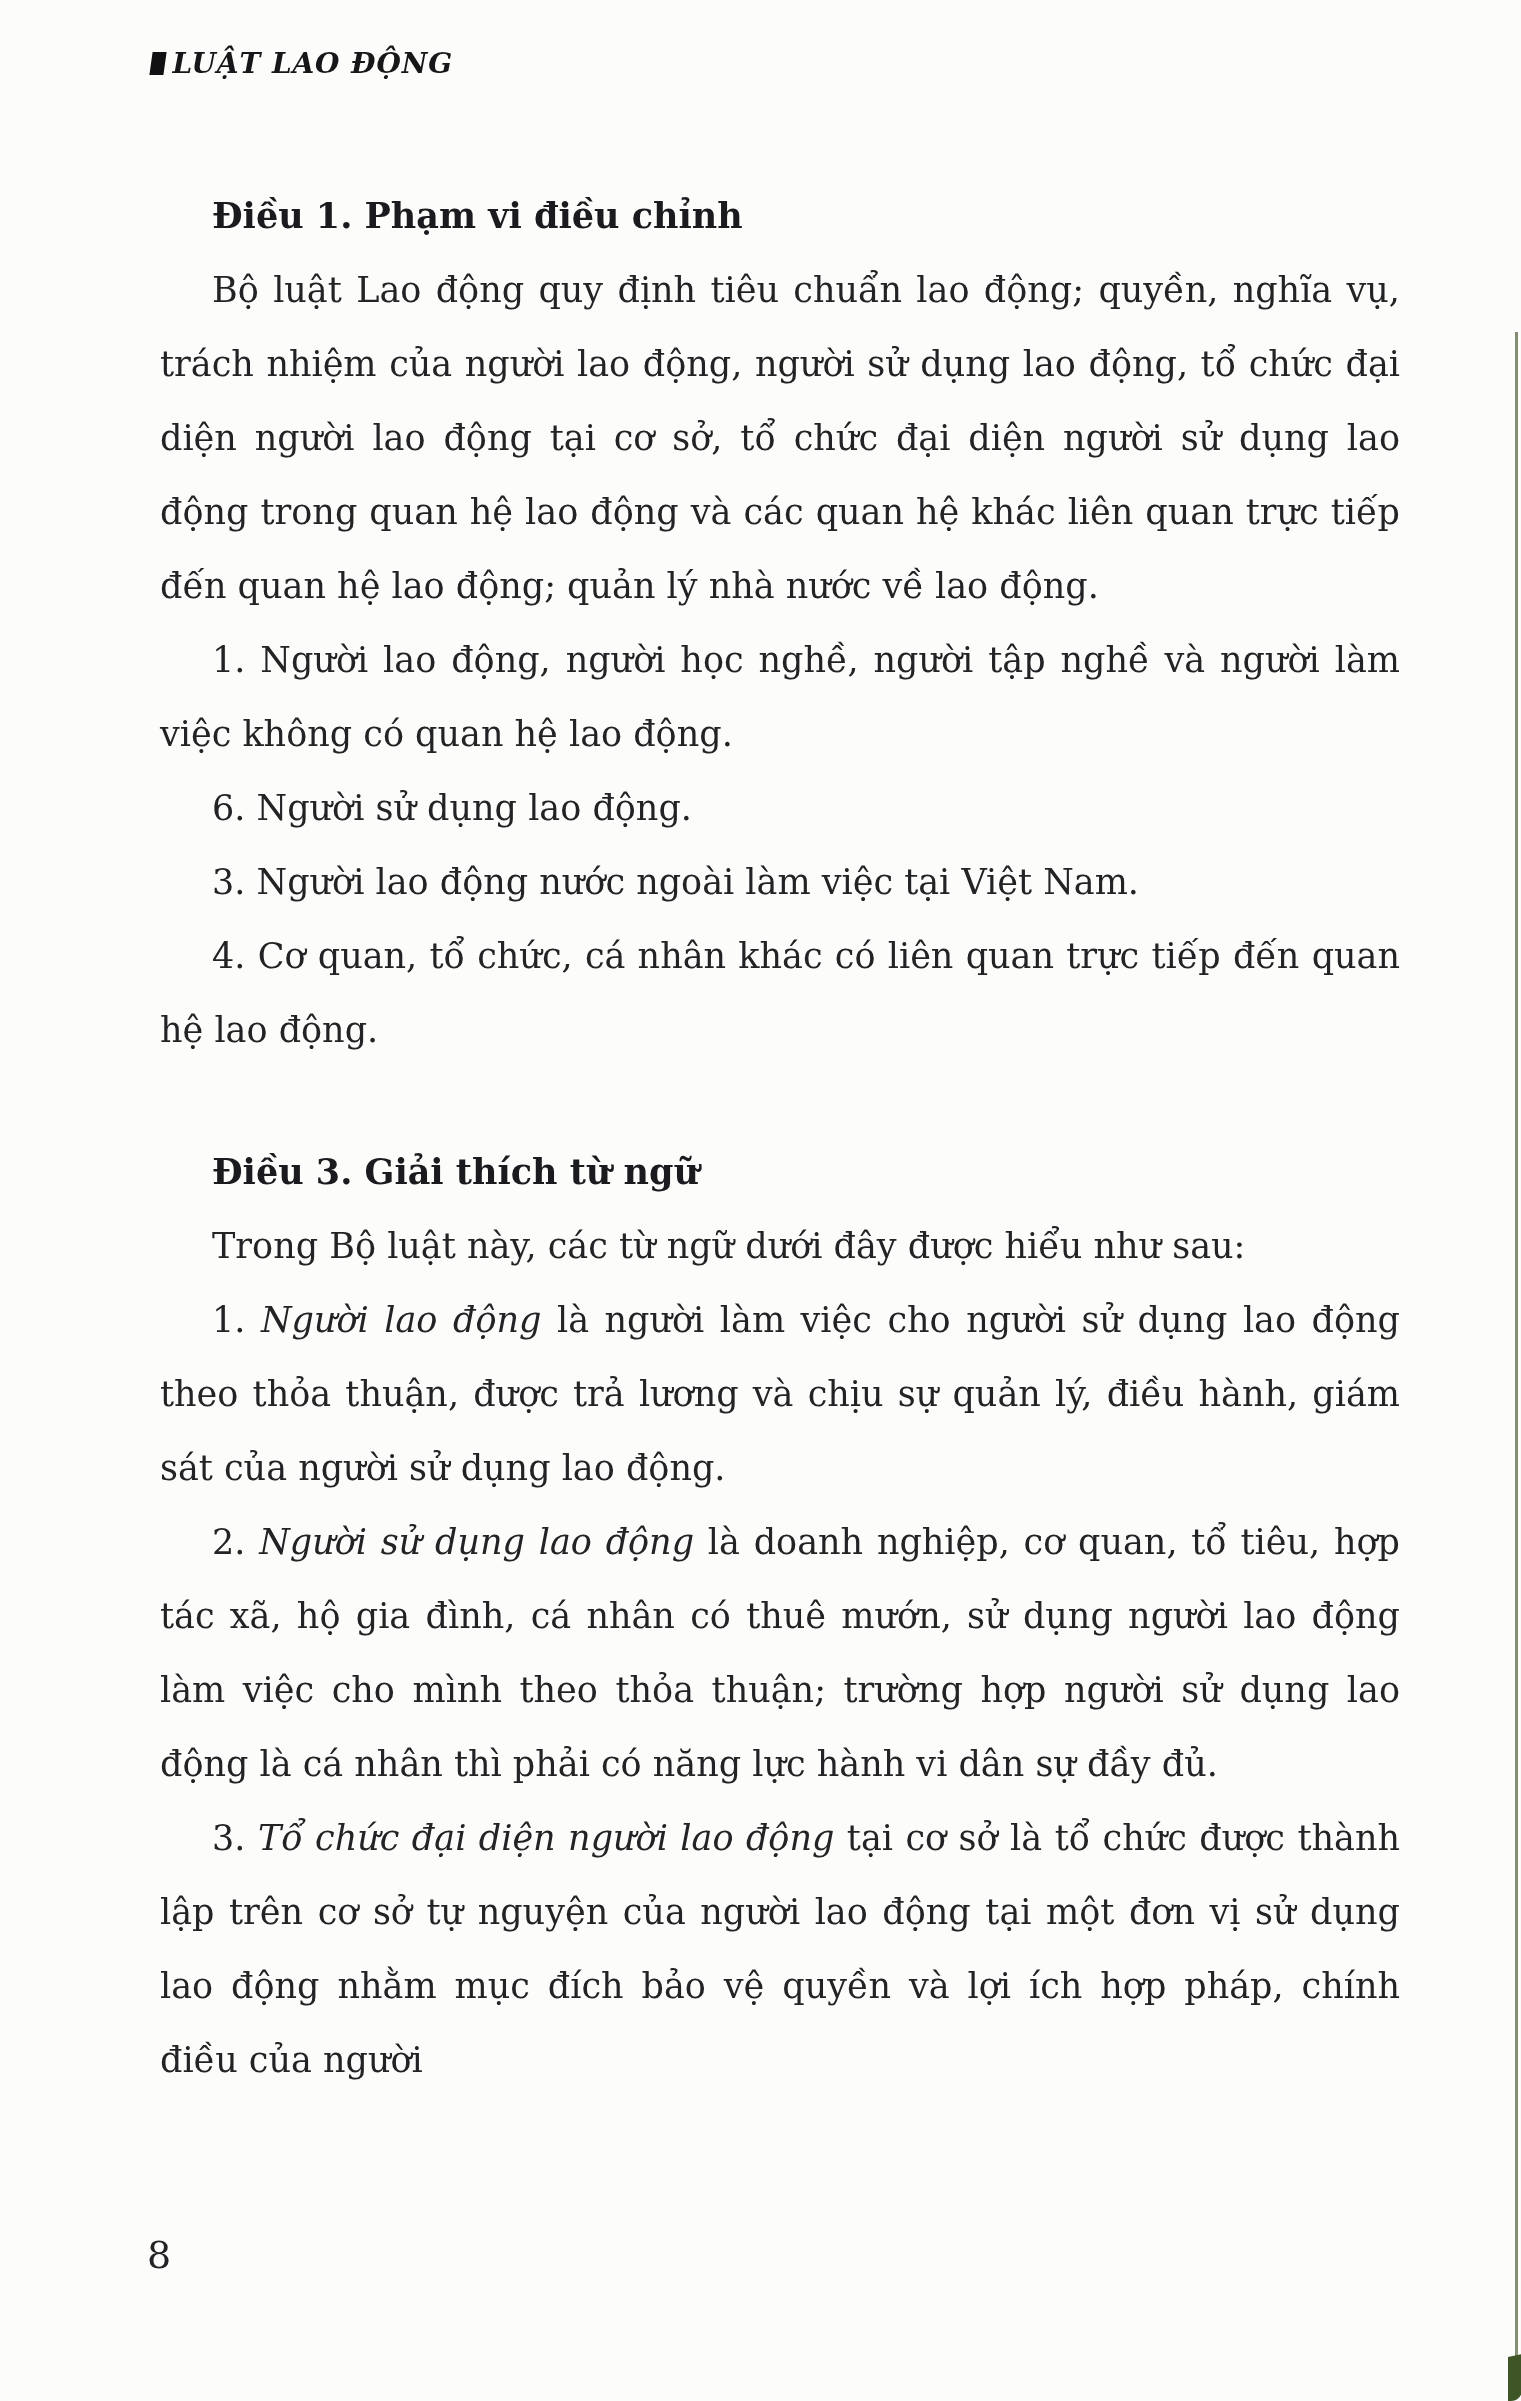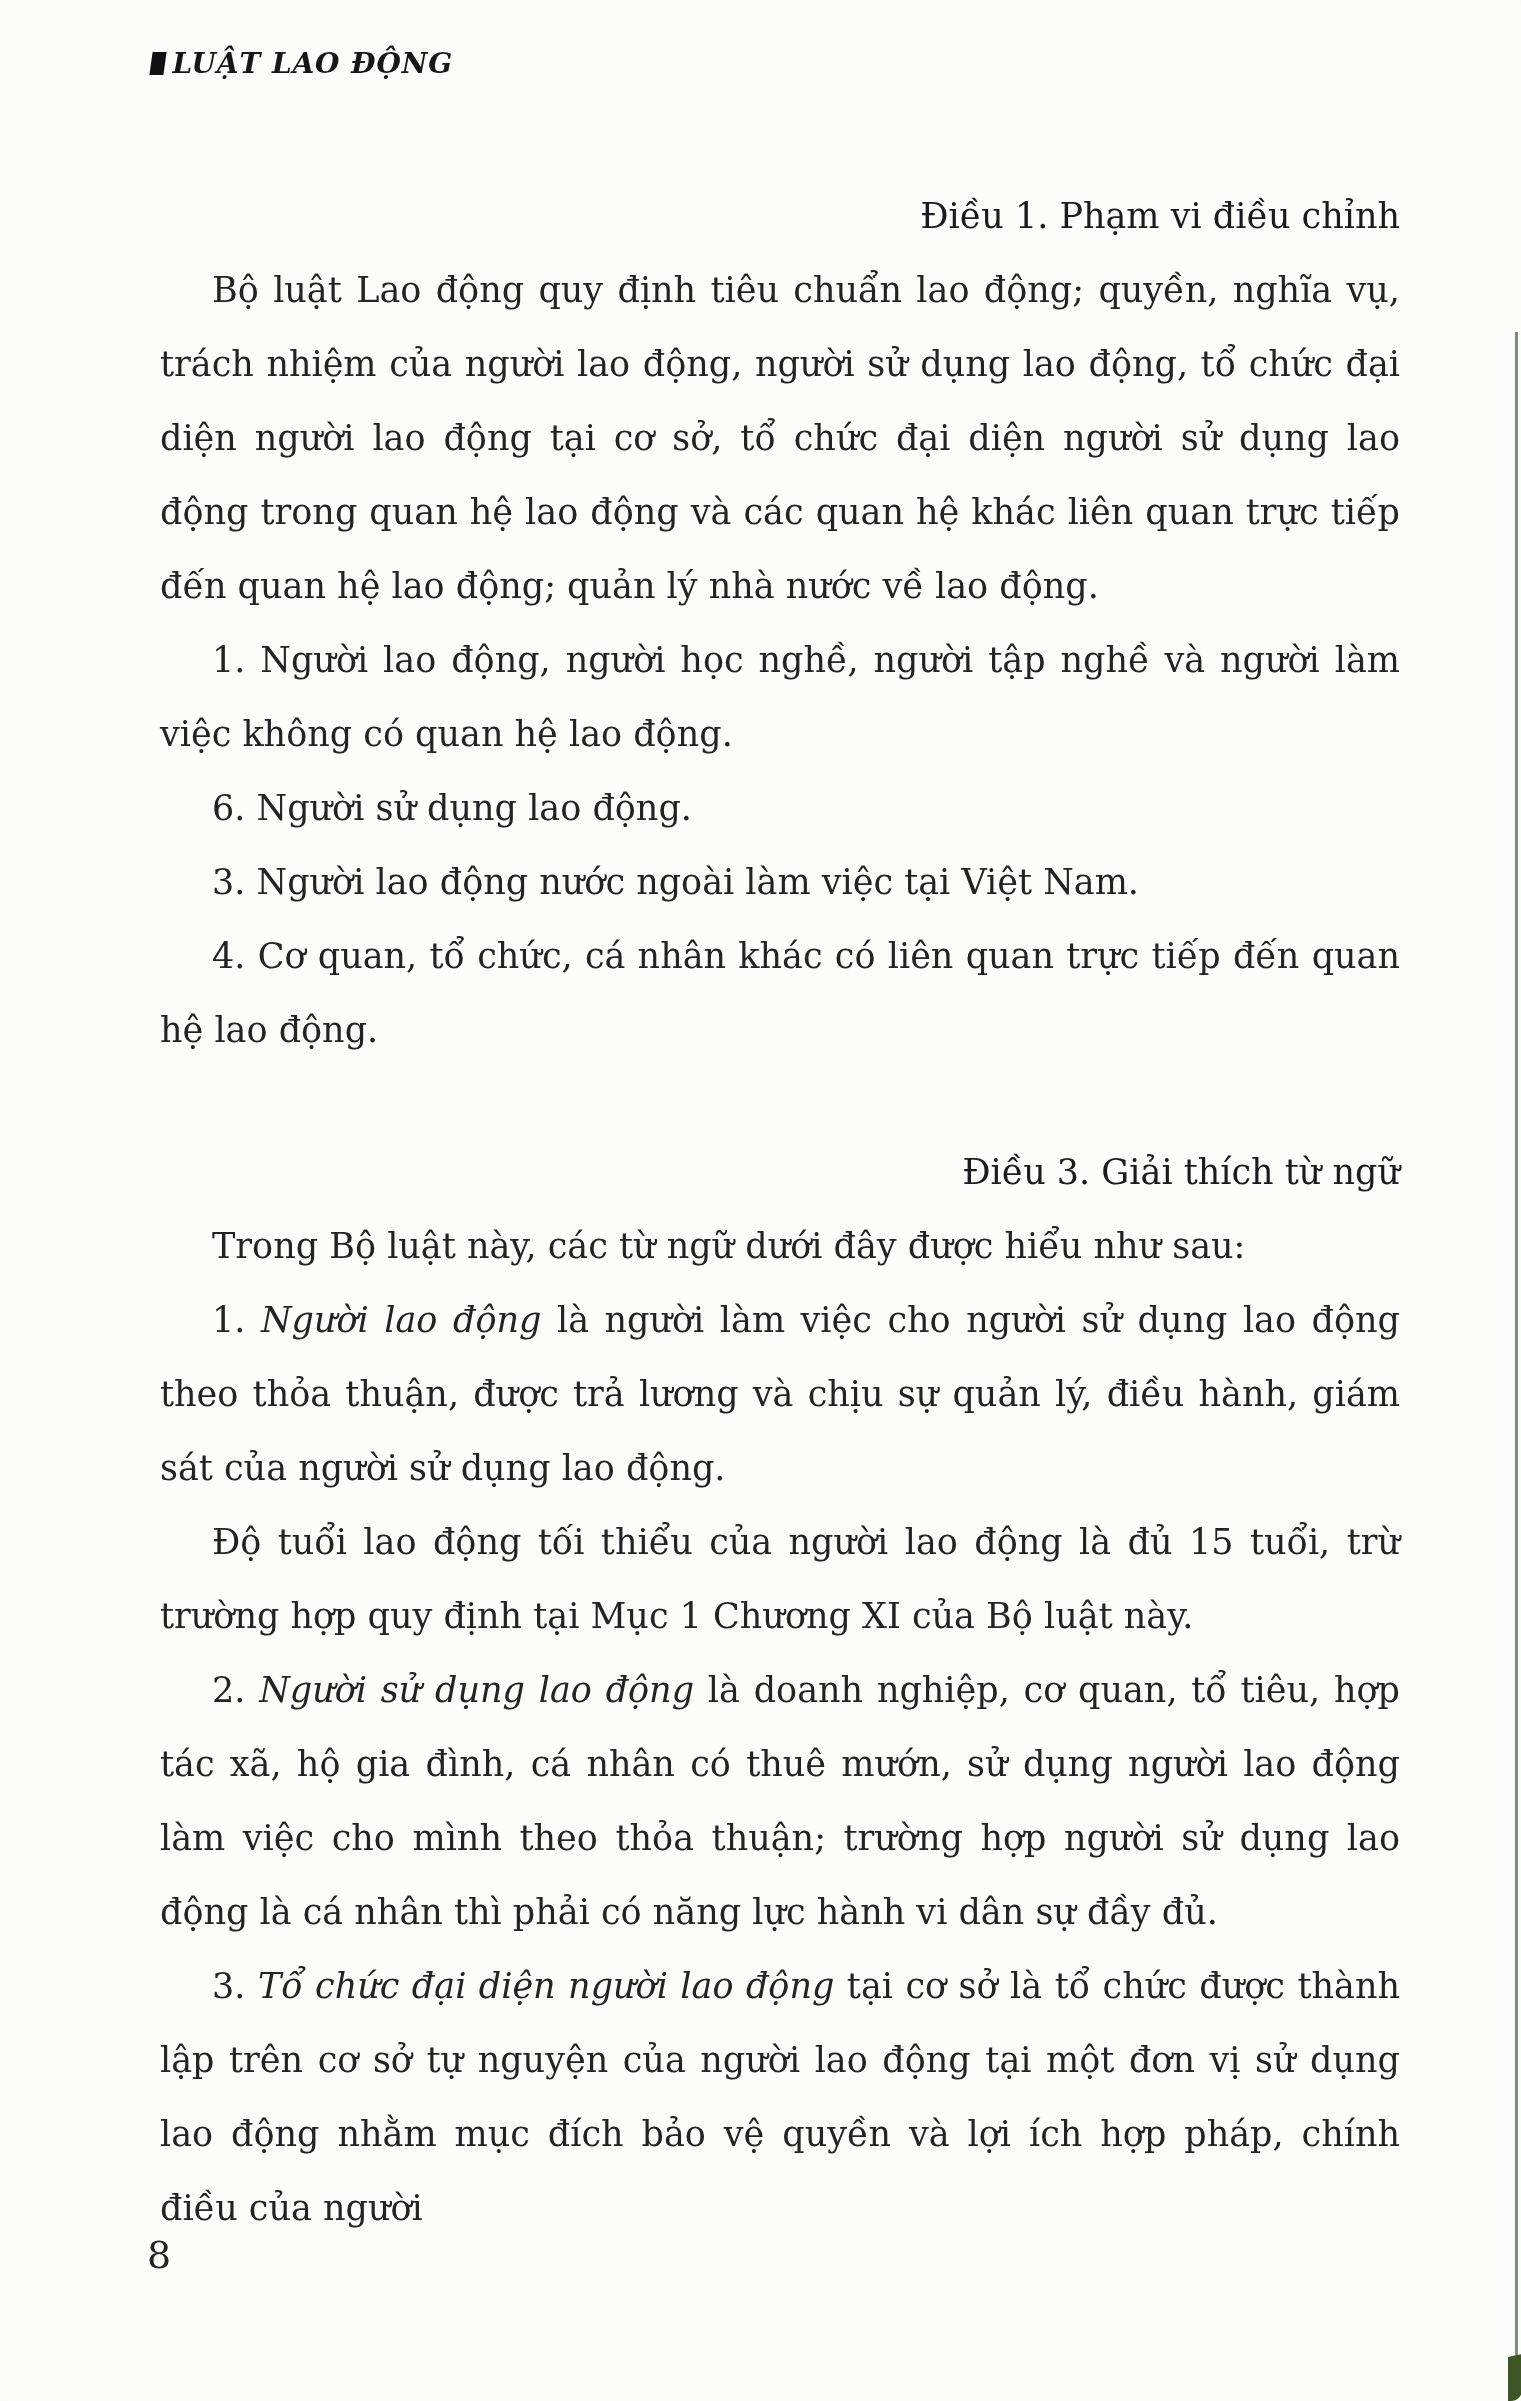--- a/index.html
+++ b/index.html
@@ -45,22 +45,22 @@
   }
   .para, .heading {
     margin: 0;
     font-size: 35px;
     line-height: 74px;
     text-indent: 52px;
     text-align: justify;
     color: #232326;
   }
   .heading {
-    font-weight: normal;
-    text-align: right;
+    font-weight: bold;
+    text-align: left;
     margin-top: 68px;
     color: #1b1b1f;
   }
   .heading:first-child {
     margin-top: 0;
   }
   .term {
     font-weight: normal;
     font-style: italic;
   }
@@ -104,21 +104,20 @@
   <div class="content">
       <p class="heading"><span>Điều 1. Phạm vi điều chỉnh</span></p>
       <p class="para"><span>Bộ luật Lao động quy định tiêu chuẩn lao động; quyền, nghĩa vụ, trách nhiệm của người lao động, người sử dụng lao động, tổ chức đại diện người lao động tại cơ sở, tổ chức đại diện người sử dụng lao động trong quan hệ lao động và các quan hệ khác liên quan trực tiếp đến quan hệ lao động; quản lý nhà nước về lao động.</span></p>
       <p class="para"><span>1. Người lao động, người học nghề, người tập nghề và người làm việc không có quan hệ lao động.</span></p>
       <p class="para"><span>6. Người sử dụng lao động.</span></p>
       <p class="para"><span>3. Người lao động nước ngoài làm việc tại Việt Nam.</span></p>
       <p class="para"><span>4. Cơ quan, tổ chức, cá nhân khác có liên quan trực tiếp đến quan hệ lao động.</span></p>
       <p class="heading"><span>Điều 3. Giải thích từ ngữ</span></p>
       <p class="para"><span>Trong Bộ luật này, các từ ngữ dưới đây được hiểu như sau:</span></p>
       <p class="para"><span>1. </span><span class="term">Người lao động</span><span> là người làm việc cho người sử dụng lao động theo thỏa thuận, được trả lương và chịu sự quản lý, điều hành, giám sát của người sử dụng lao động.</span></p>
-      <p class="para"><span>Độ tuổi lao động tối thiểu của người lao động là đủ 15 tuổi, trừ trường hợp quy định tại Mục 1 Chương XI của Bộ luật này.</span></p>
       <p class="para"><span>2. </span><span class="term">Người sử dụng lao động</span><span> là doanh nghiệp, cơ quan, tổ tiêu, hợp tác xã, hộ gia đình, cá nhân có thuê mướn, sử dụng người lao động làm việc cho mình theo thỏa thuận; trường hợp người sử dụng lao động là cá nhân thì phải có năng lực hành vi dân sự đầy đủ.</span></p>
       <p class="para"><span>3. </span><span class="term">Tổ chức đại diện người lao động</span><span> tại cơ sở là tổ chức được thành lập trên cơ sở tự nguyện của người lao động tại một đơn vị sử dụng lao động nhằm mục đích bảo vệ quyền và lợi ích hợp pháp, chính điều của người</span></p>
     </div>
 
   <div class="page-number">8</div>
 
   <div class="edge-line"></div>
   <div class="edge-mark"></div>
 
 </div>

